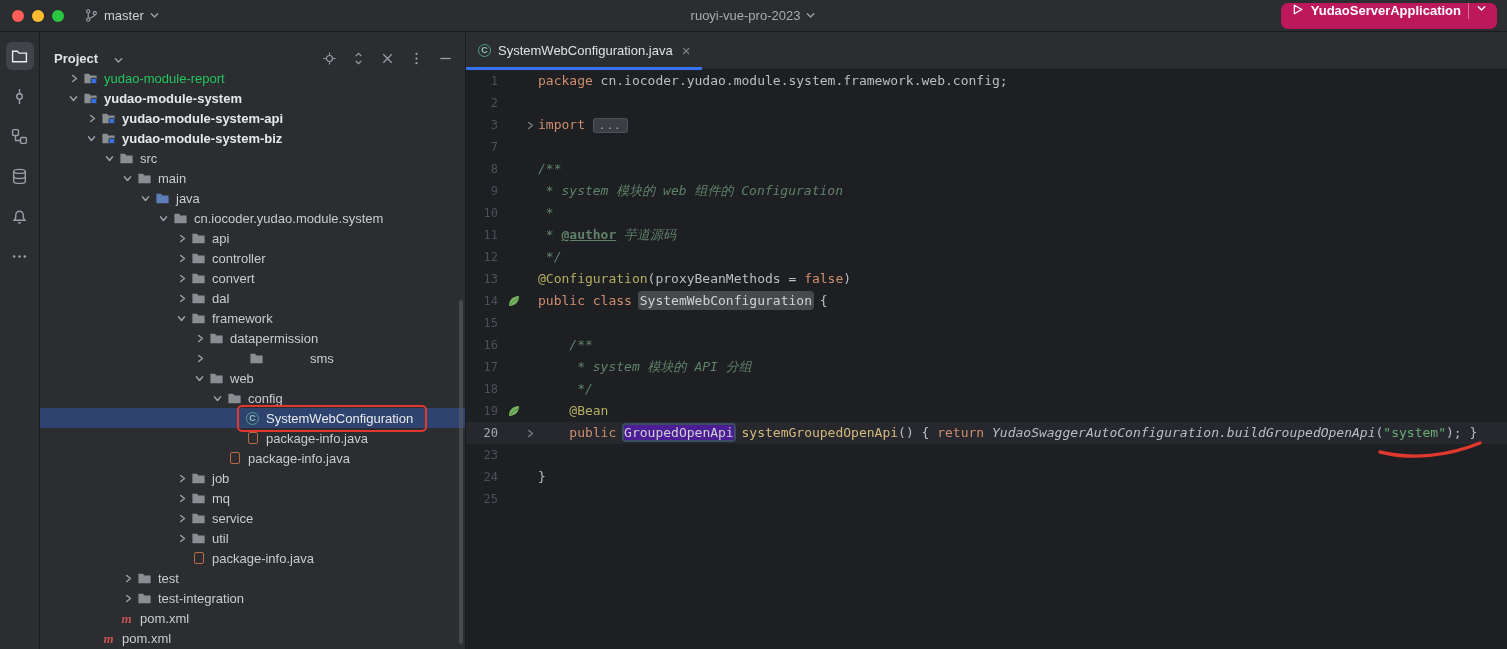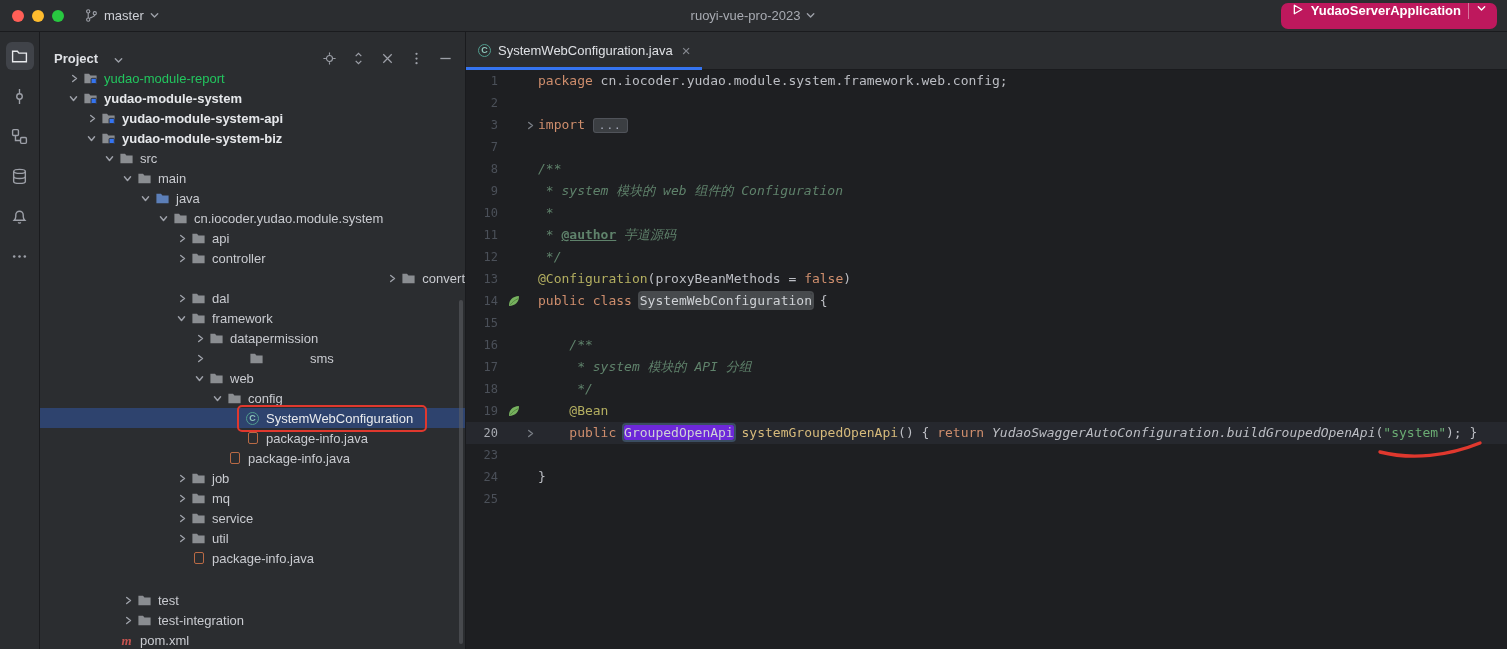--- a/index.html
+++ b/index.html
@@ -59,21 +59,21 @@
 
   .t-def{color:#BCBEC4}
   .t-kw{color:#CF8E6D}
   .t-str{color:#6AAB73}
   .t-doc{color:#5F826B;font-style:italic}
   .t-doctag{color:#5F826B;text-decoration:underline;font-weight:600}
   .t-ann{color:#B3AE60}
   .t-meth{color:#D6BA7B}
   .t-sta{color:#BCBEC4;font-style:italic}
   .t-hlgray{color:#CFD2D6;background:#474A4D;box-shadow:0 0 0 2px #474A4D;border-radius:2px}
-  .t-hlblue{color:#CFD2D6;background:#6d28d9;box-shadow:0 0 0 2px #3B4D61;border-radius:2px}
+  .t-hlblue{color:#CFD2D6;background:#4c1d95;box-shadow:0 0 0 2px #3B4D61;border-radius:2px}
   .t-fold{color:#A8ADBD;background:#3B3E42;border:1px solid #50535A;border-radius:3px;padding:0 5px;font-size:11px;letter-spacing:1px;font-style:normal}
 
   
   .overlay{position:absolute;inset:0;pointer-events:none;z-index:40}
   .red-box{position:absolute;left:237px;top:405px;width:190px;height:27px;border:2.5px solid #E0382E;border-radius:5px}
   .swoosh{position:absolute;left:0;top:0}
 </style>
 </head>
 <body>
 
@@ -332,21 +332,21 @@
               <path d="M3 1.6 7.2 5 3 8.4" fill="none" stroke="currentColor" stroke-width="1.6" stroke-linecap="round" stroke-linejoin="round"></path>
             </svg>
           </span>
           <span class="ticon">
             <svg width="15" height="15" viewBox="0 0 16 16">
               <path d="M1.5 3h4.9l1.5 1.8h6.6v8.2H1.5z" fill="#8A8D91"></path>
             </svg>
           </span>
           <span>controller</span>
         </div>
-        <div class="tree-row" style="padding-left: 134px; justify-content: flex-end;">
+        <div class="tree-row" style="padding-left: 134px;">
           <span class="chev">
             <svg width="9" height="9" viewBox="0 0 10 10">
               <path d="M3 1.6 7.2 5 3 8.4" fill="none" stroke="currentColor" stroke-width="1.6" stroke-linecap="round" stroke-linejoin="round"></path>
             </svg>
           </span>
           <span class="ticon">
             <svg width="15" height="15" viewBox="0 0 16 16">
               <path d="M1.5 3h4.9l1.5 1.8h6.6v8.2H1.5z" fill="#8A8D91"></path>
             </svg>
           </span>
@@ -503,21 +503,21 @@
           </span>
           <span>util</span>
         </div>
         <div class="tree-row" style="padding-left: 134px;">
           <span class="chev"></span>
           <span class="ticon">
             <span class="jf"></span>
           </span>
           <span>package-info.java</span>
         </div>
-        <div class="tree-row" style="padding-left: 80px; margin-top: 22px;">
+        <div class="tree-row" style="padding-left: 80px;">
           <span class="chev">
             <svg width="9" height="9" viewBox="0 0 10 10">
               <path d="M3 1.6 7.2 5 3 8.4" fill="none" stroke="currentColor" stroke-width="1.6" stroke-linecap="round" stroke-linejoin="round"></path>
             </svg>
           </span>
           <span class="ticon">
             <svg width="15" height="15" viewBox="0 0 16 16">
               <path d="M1.5 3h4.9l1.5 1.8h6.6v8.2H1.5z" fill="#8A8D91"></path>
             </svg>
           </span>

